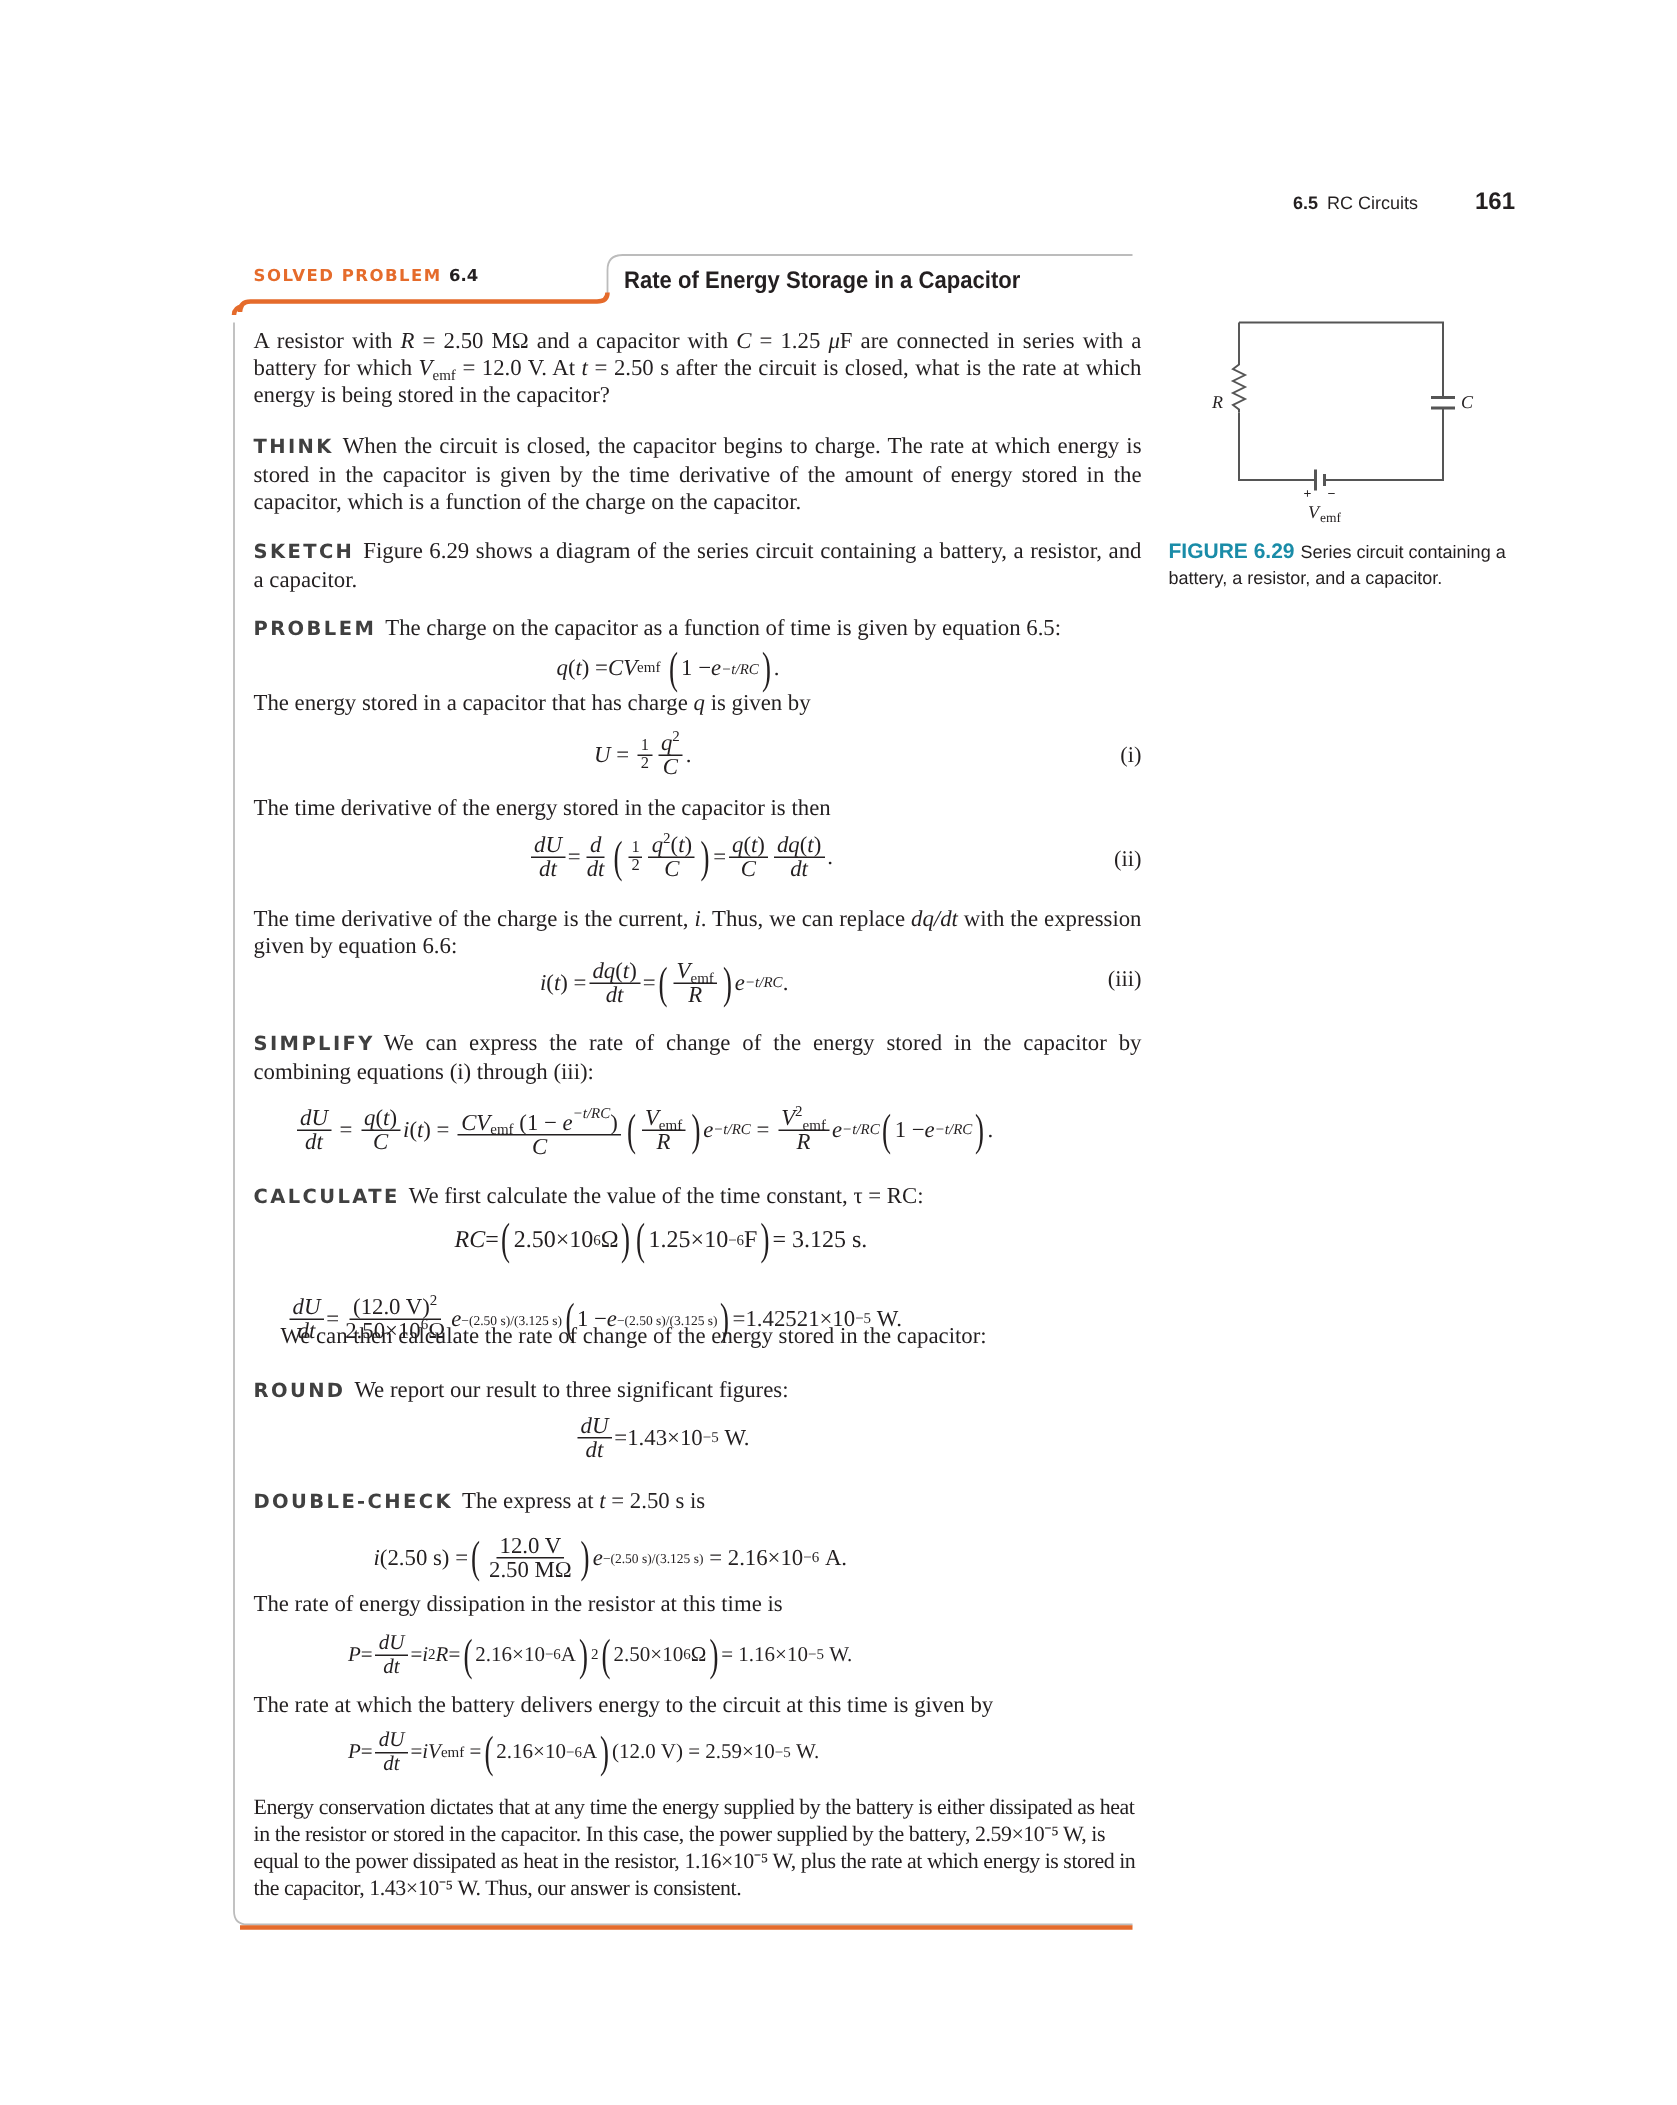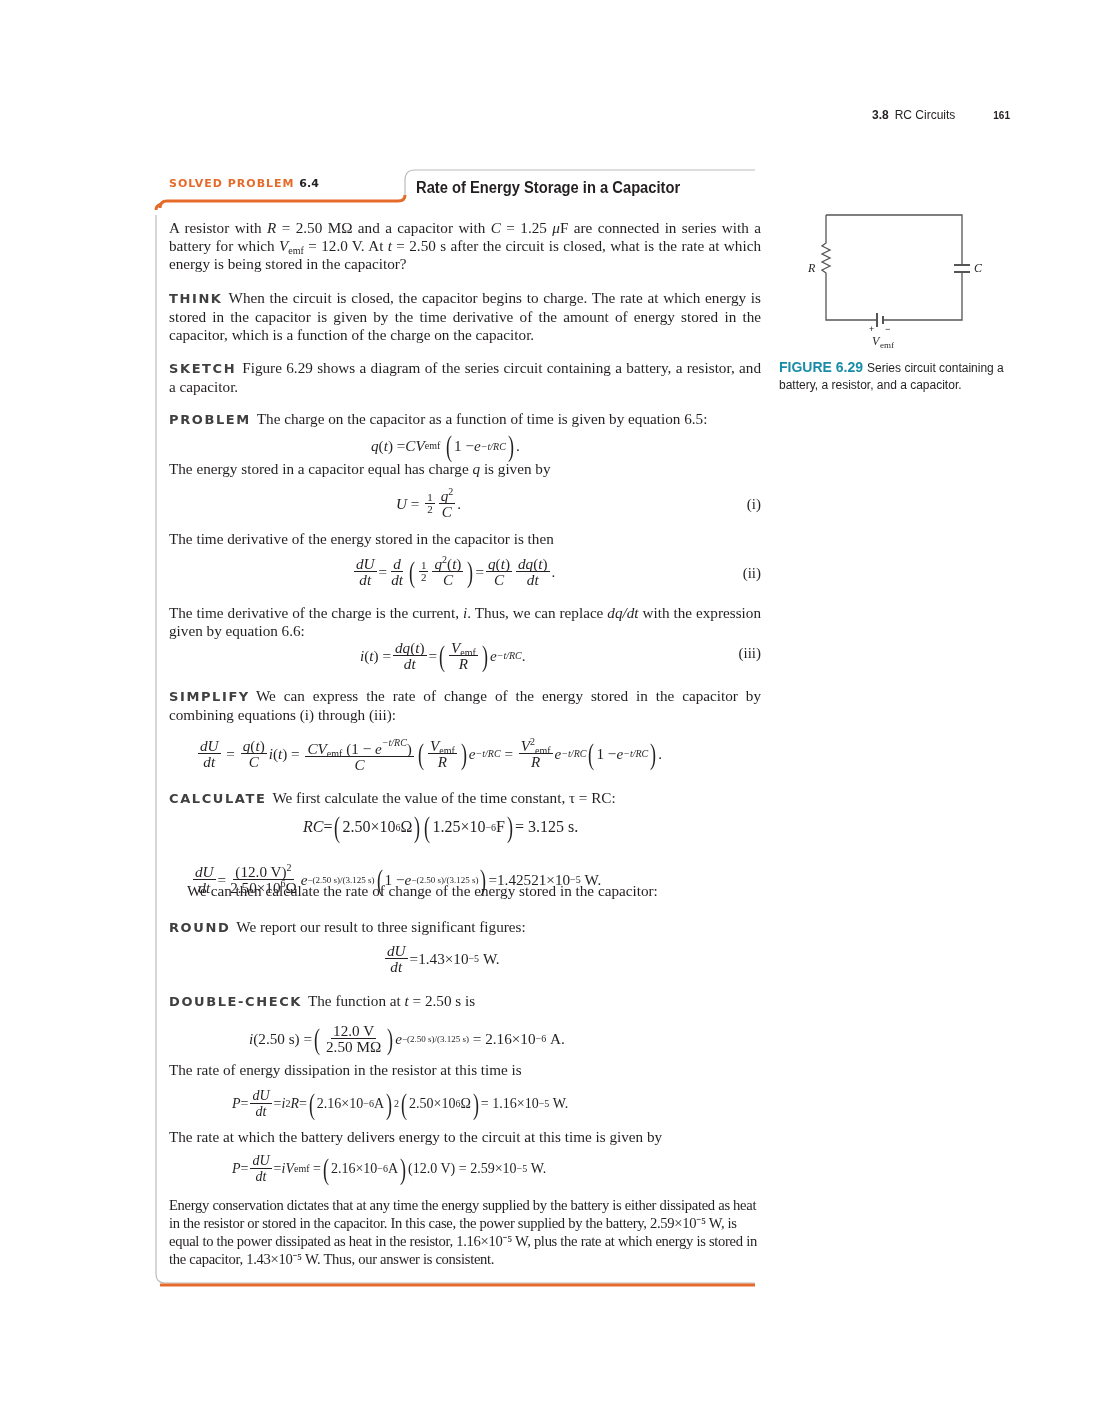--- a/index.html
+++ b/index.html
@@ -1,20 +1,20 @@
 <!DOCTYPE html>
 <html><head>
 <meta charset="utf-8">
 <style>
   html, body { margin:0; padding:0; background:#ffffff; }
   body { width:1118px; height:1403px; position:relative; overflow:hidden; font-family:"Liberation Serif", serif; color:#231f20; }
   .running-head { position:absolute; top:108px; right:108px; font-size:12px; font-family:"Liberation Sans", sans-serif; display:flex; align-items:baseline; }
   .running-head .sec { font-weight:bold; margin-right:6px; }
   .running-head .title { margin-right:38px; }
-  .running-head .page { font-weight:bold; font-size:10px; }
+  .running-head .page { font-weight:bold; font-size:16px;margin-top:18px; }
 
   .sp-label { position:absolute; left:169px; top:177px; font-family:"DejaVu Sans", sans-serif; font-weight:bold; font-size:11px; letter-spacing:1px; color:#e56b2b; }
   .sp-label .num { color:#231f20; letter-spacing:0; }
   .sp-title { position:absolute; left:416px; top:179px; font-family:"Liberation Sans", sans-serif; font-weight:bold; font-size:16px; color:#231f20; transform:scaleX(0.92); transform-origin:left; }
   .frame { position:absolute; left:0; top:0; width:1118px; height:1403px; pointer-events:none; }
 
   .body-text { position:absolute; left:169px; width:592px; font-size:15.2px; line-height:18px; }
   .body-text p { margin:0; text-align:justify; }
   .kw { font-family:"DejaVu Sans", sans-serif; font-weight:bold; font-size:13px; letter-spacing:1.6px; color:#404040; margin-right:6px; }
   i, .it { font-style:italic; }
@@ -28,21 +28,21 @@
   .paren { font-size:30px; font-weight:lighter; transform:scaleX(0.6); display:inline-block; line-height:30px; }
   .tag { position:absolute; right:357px; font-size:15px; }
   .exp { font-size:10px; vertical-align:8px; }
   .figure-caption { position:absolute; left:779px; top:359px; width:240px; font-family:"Liberation Sans", sans-serif; font-size:12px; line-height:17px; }
   .figure-caption .fig-label { color:#1a8ca8; font-weight:bold; font-size:14px; margin-right:4px; }
 </style>
 </head>
 <body>
 
 <div class="running-head">
-  <span class="sec">3.8</span>
+  <span class="sec">6.5</span>
   <span class="title">RC Circuits</span>
   <span class="page">161</span>
 </div>
 
 <svg class="frame" viewBox="0 0 1118 1403">
   <path d="M405,199 L405,180 Q405,170 415,170 L755,170" fill="none" stroke="#bcbcbc" stroke-width="1.2"></path>
   <path d="M160,208 Q160,201 167,201 L398,201 Q405,201 405,195" fill="none" stroke="#e56b2b" stroke-width="3"></path>
   <path d="M156,215 L156,1274 Q156,1283 165,1283 L755,1283" fill="none" stroke="#bcbcbc" stroke-width="1.2"></path>
   <path d="M156,210 Q156,205 162,204" fill="none" stroke="#e56b2b" stroke-width="3"></path>
   <path d="M160,1285 L755,1285" fill="none" stroke="#e56b2b" stroke-width="3"></path>
@@ -66,21 +66,21 @@
   <p><span class="kw">SKETCH</span><span>Figure 6.29 shows a diagram of the series circuit containing a battery, a resistor, and a capacitor.</span></p>
 </div>
 
 <div class="body-text" style="top:410px;">
   <p><span class="kw">PROBLEM</span><span>The charge on the capacitor as a function of time is given by equation 6.5:</span></p>
 </div>
 <div class="eq" style="left:371px; top:431px;">
   <i>q</i>(<i>t</i>) = <i>CV</i><sub>emf</sub>&nbsp;<span class="paren">(</span>1 − <i>e</i><span class="exp"><i>−t/RC</i></span><span class="paren">)</span>.
 </div>
 <div class="body-text" style="top:460px;">
-  <p><span>The energy stored in a capacitor equal has charge </span><i>q</i><span> is given by</span></p>
+  <p><span>The energy stored in a capacitor that has charge </span><i>q</i><span> is given by</span></p>
 </div>
 <div class="eq" style="left:396px; top:488px;">
   <i>U</i>&nbsp;=&nbsp;<span class="frac small">
       <span class="n">1</span>
       <span class="d">2</span>
     </span><span class="frac">
       <span class="n"><i>q</i><sup>2</sup></span>
       <span class="d"><i>C</i></span>
     </span>.
 </div>
@@ -167,21 +167,21 @@
   <p><span class="kw">ROUND</span><span>We report our result to three significant figures:</span></p>
 </div>
 <div class="eq" style="left:383px; top:943px;">
   <span class="frac">
       <span class="n"><i>dU</i></span>
       <span class="d"><i>dt</i></span>
     </span>= <span>1.43×10</span><span class="exp">−5</span>&nbsp;<span>W.</span>
 </div>
 
 <div class="body-text" style="top:992px;">
-  <p><span class="kw">DOUBLE-CHECK</span><span>The function at </span><i>t</i><span> = 2.50 s is</span></p>
+  <p><span class="kw">DOUBLE-CHECK</span><span>The express at </span><i>t</i><span> = 2.50 s is</span></p>
 </div>
 <div class="eq" style="left:249px; top:1023px;">
   <i>i</i>(2.50 s) = <span class="paren">(</span><span class="frac">
       <span class="n">12.0 V</span>
       <span class="d">2.50 MΩ</span>
     </span><span class="paren">)</span><i>e</i><span class="exp" style="font-size:9px;">−(2.50 s)/(3.125 s)</span>&nbsp;= 2.16×10<span class="exp">−6</span>&nbsp;A.
 </div>
 <div class="body-text" style="top:1061px;">The rate of energy dissipation in the resistor at this time is</div>
 <div class="eq" style="left:232px; top:1088px; font-size:14px;">
   <i>P</i> =<span class="frac">

